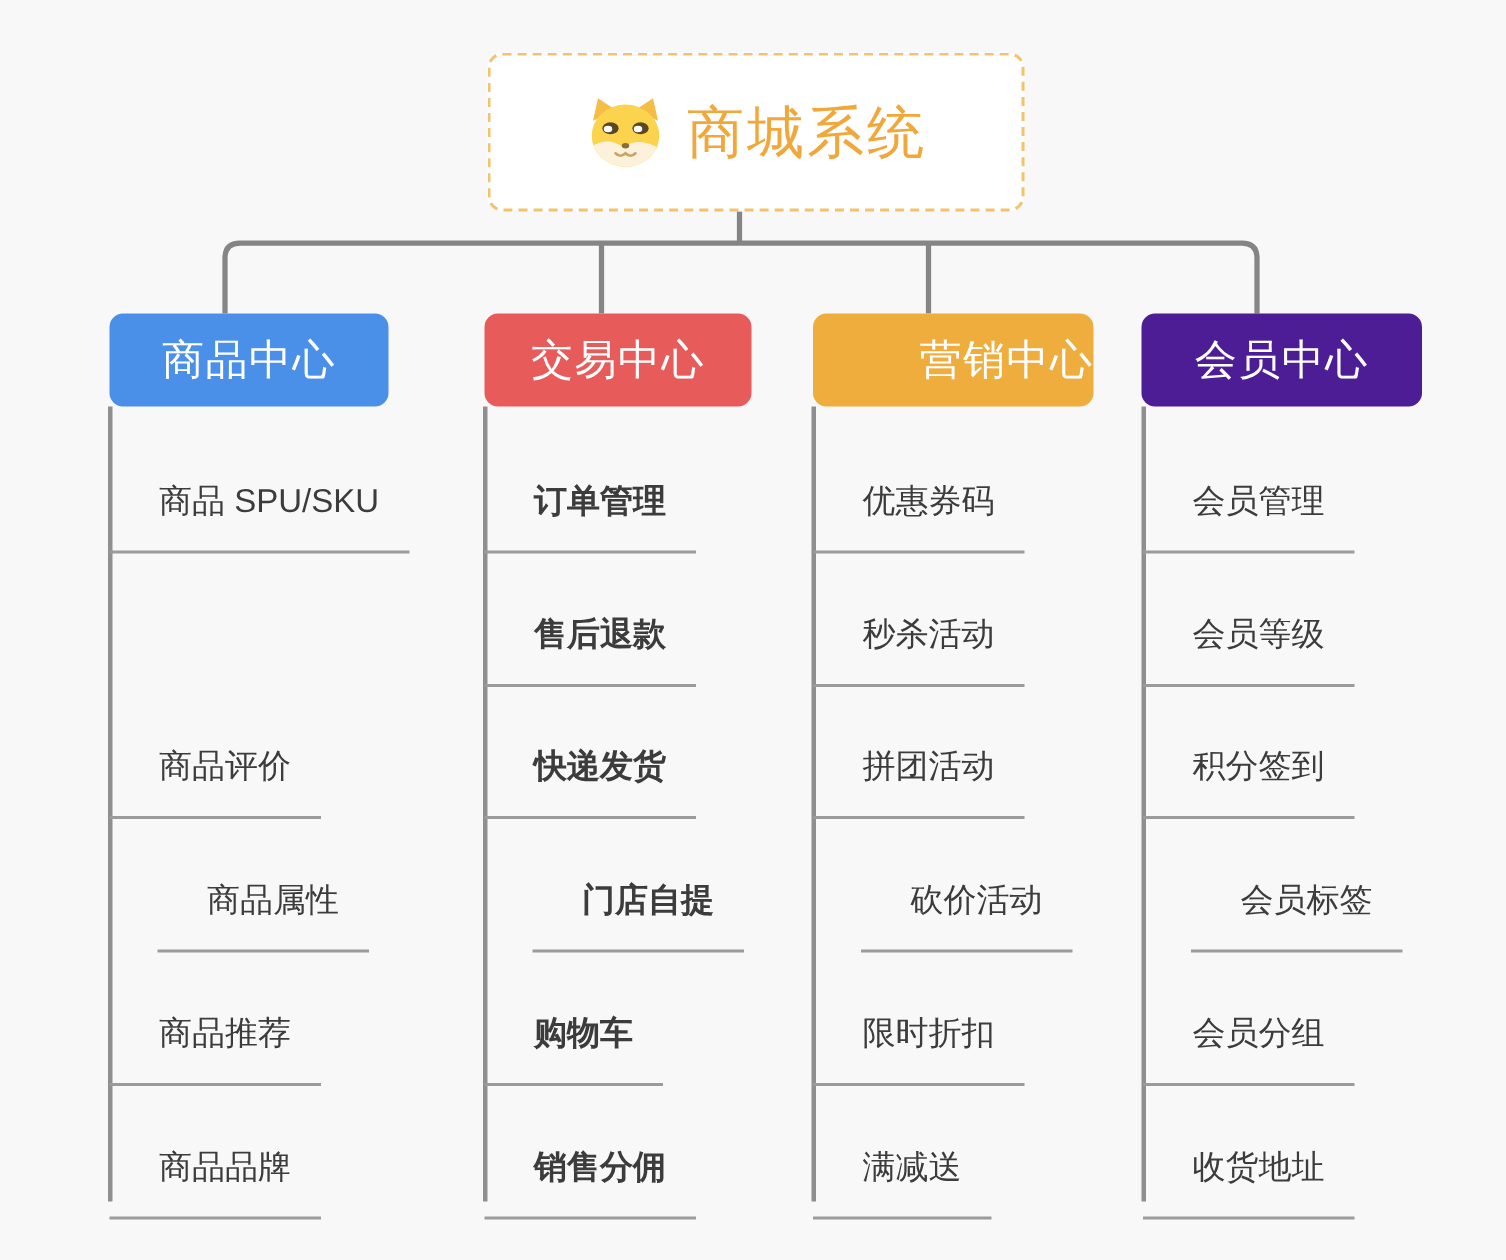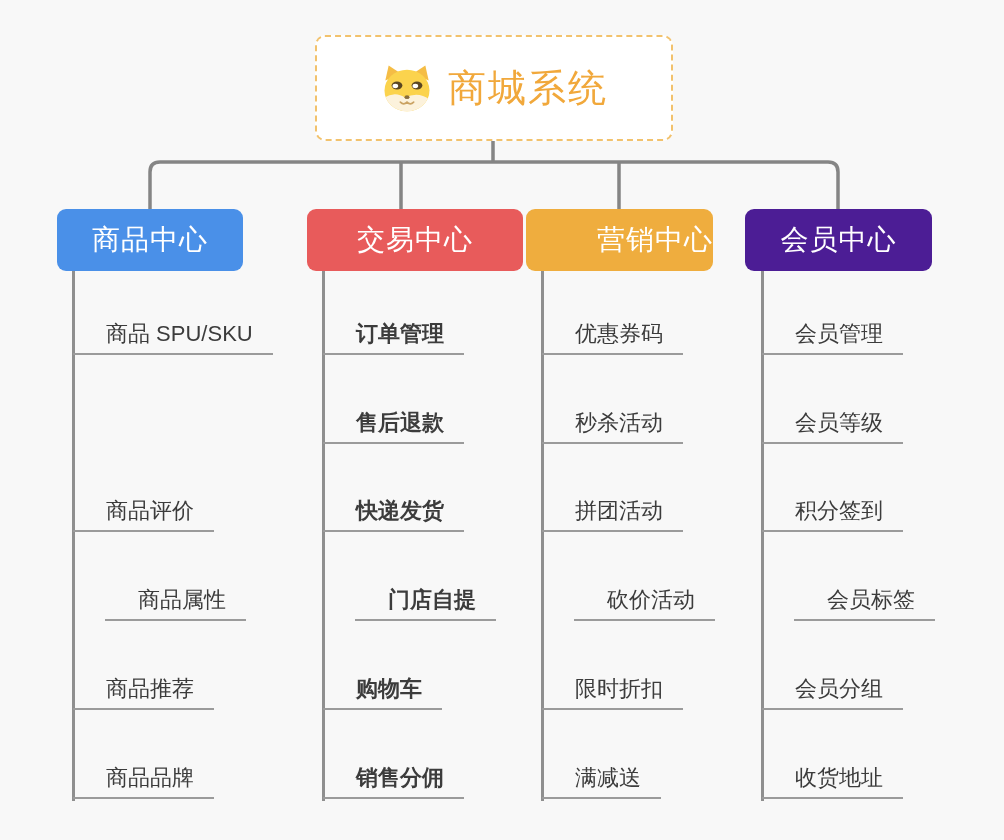--- a/index.html
+++ b/index.html
@@ -3,41 +3,41 @@
 <meta charset="utf-8">
 <style>
   html,body{margin:0;padding:0;}
   body{background:#f8f8f8;font-family:"Liberation Sans", sans-serif;}
   .stage{position:relative;width:1004px;height:840px;background:#f8f8f8;overflow:hidden;}
 
   
   .connector-svg{position:absolute;left:0;top:0;width:1004px;height:840px;}
 
   
-  .root-node{position:absolute;left:315px;top:35px;width:358px;height:106px;
+  .root-node{position:absolute;left:325px;top:35px;width:358px;height:106px;
     background:#ffffff;border:2px dashed #f2c26d;border-radius:10px;box-sizing:border-box;
     display:flex;align-items:center;justify-content:center;gap:14px;}
   .root-label{font-size:38px;color:#f1a83b;letter-spacing:2px;white-space:nowrap;}
 
   
   .branch-header{position:absolute;top:209px;height:62px;border-radius:9px;
     display:flex;align-items:center;justify-content:center;
-    color:#ffffff;font-size:28px;letter-spacing:1px;white-space:nowrap;}
+    color:#ffffff;font-size:28px;letter-spacing:1px;white-space:nowrap;margin-left:16px;}
   .h0{left:57px;width:186px;background:#4a90e8;}
-  .h1{left:307px;width:216px;background:#e85b5b;}
+  .h1{left:307px;width:178px;background:#e85b5b;}
   .h2{left:526px;width:187px;background:#efad3e;justify-content:flex-end;}
   .h3{left:745px;width:187px;background:#6dbe3f;}
 
   
   .trunk{position:absolute;top:271px;width:3px;height:530px;background:#8f8f8f;}
   .t0{left:72px;} .t1{left:322px;} .t2{left:541px;} .t3{left:761px;}
 
   
   .leaf{position:absolute;font-size:22px;line-height:27px;color:#3c3c3c;
-    padding:0 20px 6px 33px;border-bottom:2px solid #9b9b9b;white-space:nowrap;}
+    padding:0 20px 20px 33px;border-bottom:2px solid #9b9b9b;white-space:nowrap;}
   .c0{left:73px;} .c1{left:323px;font-weight:bold;} .c2{left:542px;} .c3{left:762px;}
   .r0{top:320px;} .r1{top:409px;} .r2{top:497px;} .r3{top:586px;margin-left:32px;} .r4{top:675px;} .r5{top:764px;}
 </style>
 </head>
 <body>
 
 <div class="stage">
 
   <svg class="connector-svg" viewBox="0 0 1004 840" xmlns="http://www.w3.org/2000/svg">
     <g fill="none" stroke="#858585" stroke-width="3.5">

